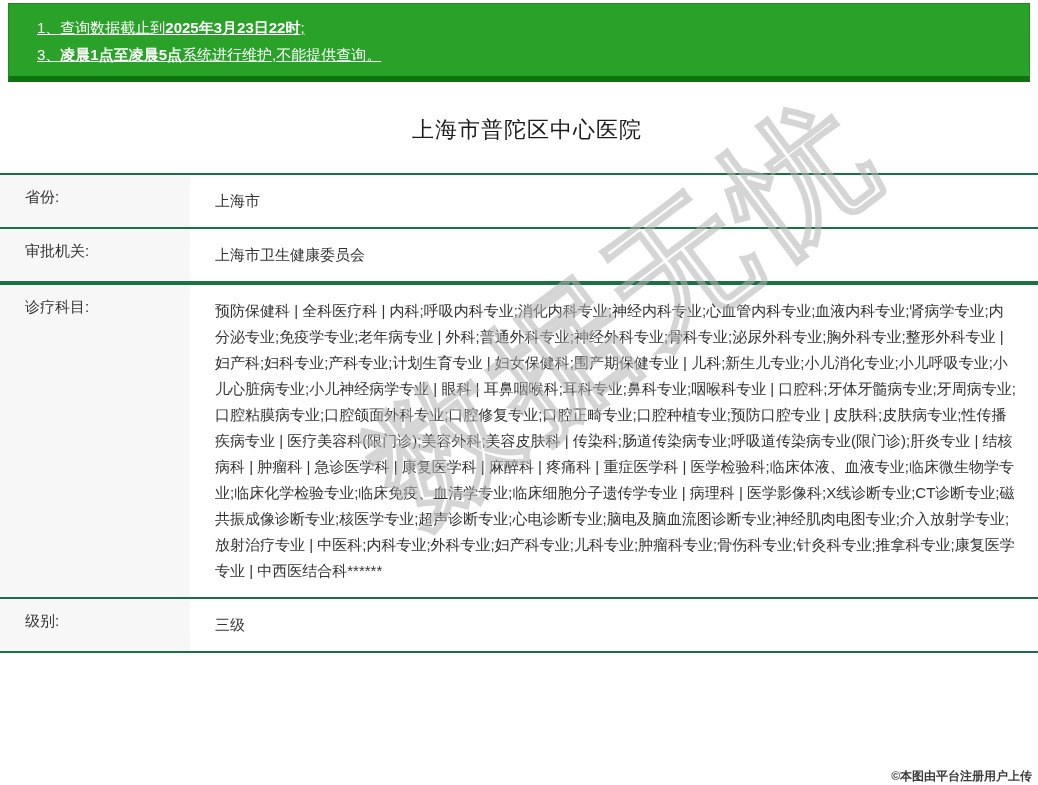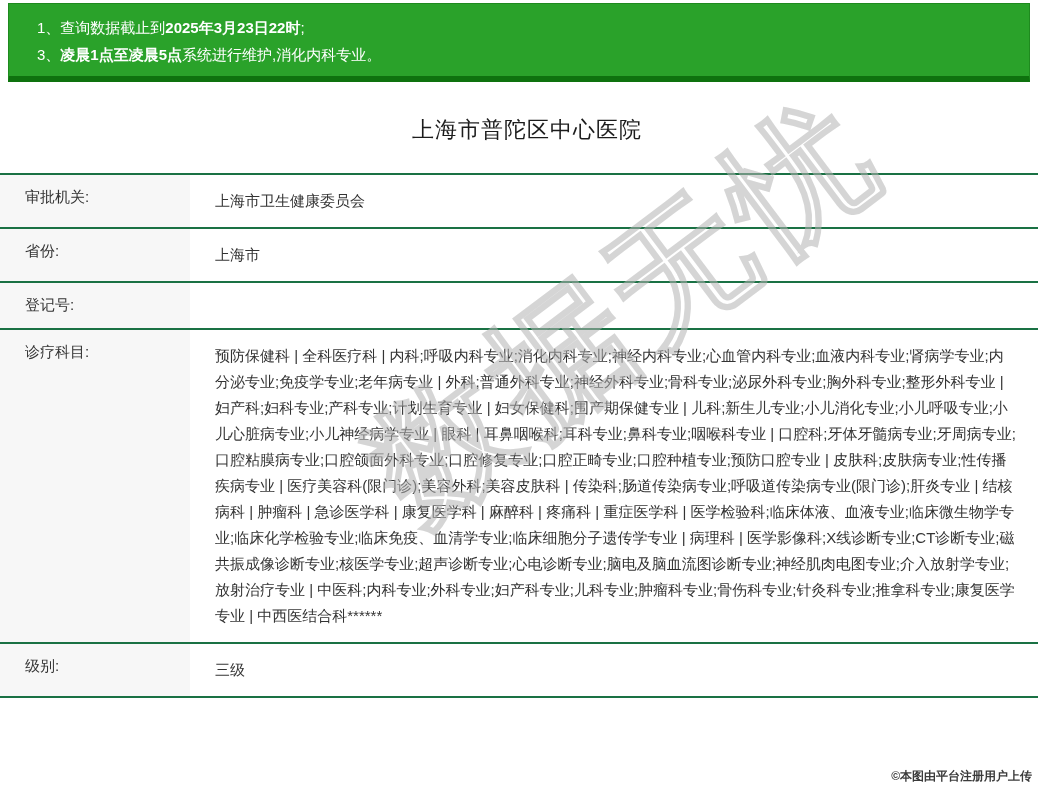--- a/index.html
+++ b/index.html
@@ -12,20 +12,21 @@
   .page { position:relative; width:1038px; height:785px; background:#fff; }
 
   
   .notice-banner{
     margin:3px 8px 0 8px;
     background:#2aa22a;
     border:1px solid #1e8a1e;
     border-bottom:6px solid #0e720e;
     padding:10px 15px 8px 28px;
     color:#ffffff;
+    text-decoration:underline;
   }
   .notice-line{
     font-size:15px;
     line-height:27px;
     white-space:nowrap;
   }
   .notice-line b{ font-weight:bold; }
 
   
   .page-title{
@@ -92,39 +93,38 @@
     z-index:6;
   }
 </style>
 </head>
 <body>
 
 <div class="page">
 
   <div class="notice-banner">
     <div class="notice-line"><span>1、查询数据截止到</span><b>2025年3月23日22时</b><span>;</span></div>
-    <div class="notice-line"><span>3、</span><b>凌晨1点至凌晨5点</b><span>系统进行维护,消化内科专业。</span></div>
+    <div class="notice-line"><span>3、</span><b>凌晨1点至凌晨5点</b><span>系统进行维护,不能提供查询。</span></div>
   </div>
 
   <h1 class="page-title">上海市普陀区中心医院</h1>
 
   <div class="info-table">
 
     <div class="info-row">
+      <div class="row-label">省份:</div>
+      <div class="row-value">上海市</div>
+    </div>
+
+    <div class="info-row">
       <div class="row-label">审批机关:</div>
       <div class="row-value">上海市卫生健康委员会</div>
     </div>
 
     <div class="info-row">
-      <div class="row-label">省份:</div>
-      <div class="row-value">上海市</div>
-    </div>
-
-    <div class="info-row">
-      <div class="row-label">登记号:</div>
     </div>
 
 
     <div class="info-row">
       <div class="row-label">诊疗科目:</div>
       <div class="row-value">预防保健科 | 全科医疗科 | 内科;呼吸内科专业;消化内科专业;神经内科专业;心血管内科专业;血液内科专业;肾病学专业;内分泌专业;免疫学专业;老年病专业 | 外科;普通外科专业;神经外科专业;骨科专业;泌尿外科专业;胸外科专业;整形外科专业 | 妇产科;妇科专业;产科专业;计划生育专业 | 妇女保健科;围产期保健专业 | 儿科;新生儿专业;小儿消化专业;小儿呼吸专业;小儿心脏病专业;小儿神经病学专业 | 眼科 | 耳鼻咽喉科;耳科专业;鼻科专业;咽喉科专业 | 口腔科;牙体牙髓病专业;牙周病专业;口腔粘膜病专业;口腔颌面外科专业;口腔修复专业;口腔正畸专业;口腔种植专业;预防口腔专业 | 皮肤科;皮肤病专业;性传播疾病专业 | 医疗美容科(限门诊);美容外科;美容皮肤科 | 传染科;肠道传染病专业;呼吸道传染病专业(限门诊);肝炎专业 | 结核病科 | 肿瘤科 | 急诊医学科 | 康复医学科 | 麻醉科 | 疼痛科 | 重症医学科 | 医学检验科;临床体液、血液专业;临床微生物学专业;临床化学检验专业;临床免疫、血清学专业;临床细胞分子遗传学专业 | 病理科 | 医学影像科;X线诊断专业;CT诊断专业;磁共振成像诊断专业;核医学专业;超声诊断专业;心电诊断专业;脑电及脑血流图诊断专业;神经肌肉电图专业;介入放射学专业;放射治疗专业 | 中医科;内科专业;外科专业;妇产科专业;儿科专业;肿瘤科专业;骨伤科专业;针灸科专业;推拿科专业;康复医学专业 | 中西医结合科******</div>
     </div>
 
     <div class="info-row">
       <div class="row-label">级别:</div>

